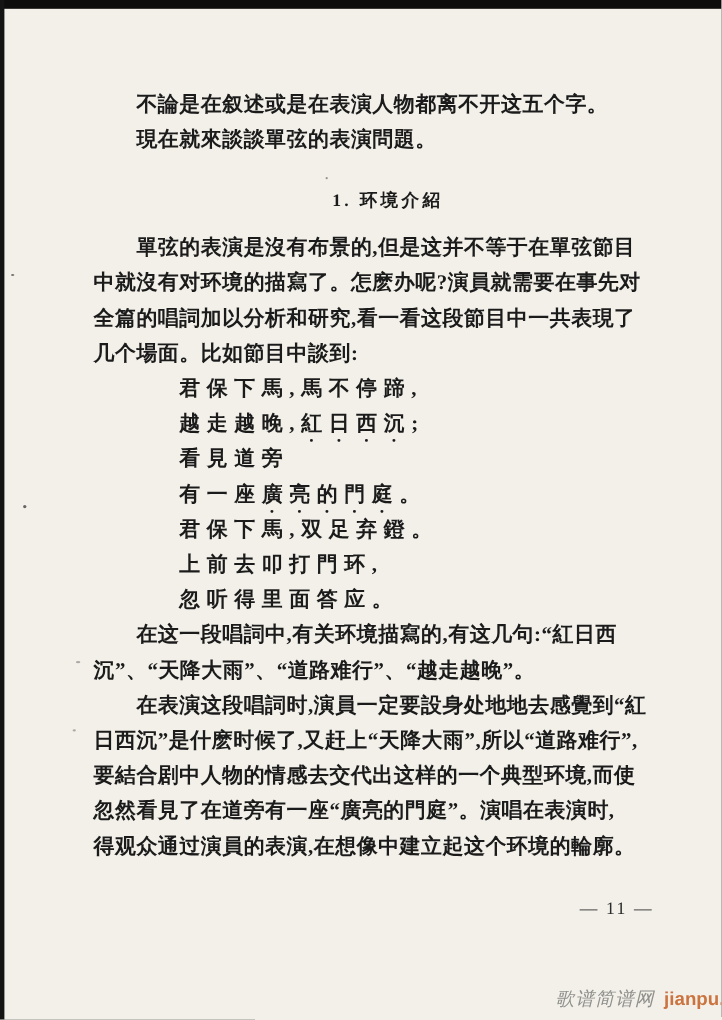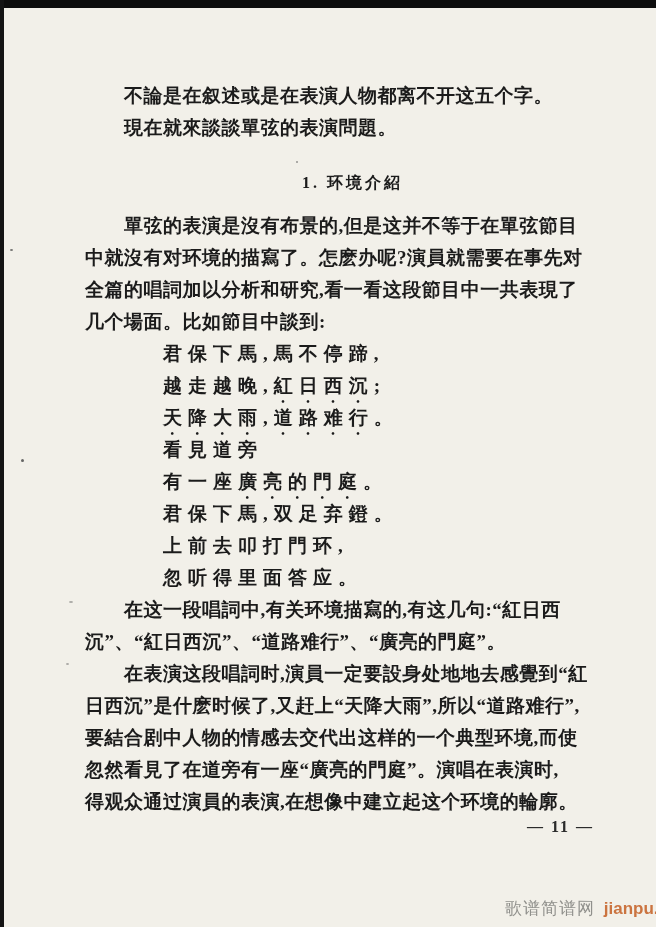--- a/index.html
+++ b/index.html
@@ -34,29 +34,29 @@
   }
   .emph{
     -webkit-text-emphasis-style:filled dot;
     -webkit-text-emphasis-color:#1b1b1b;
     -webkit-text-emphasis-position:under;
     text-emphasis:filled dot #1b1b1b;
     text-emphasis-position:under right;
   }
   .page-number{
     position:absolute;top:818px;left:527px;
-    font-size:16px;font-weight:700;letter-spacing:2px;color:#2b2b2b;
+    font-size:16px;font-weight:400;letter-spacing:2px;color:#2b2b2b;
     white-space:nowrap;
   }
   .watermark{
     position:absolute;top:897px;left:505px;
     font-size:17px;white-space:nowrap;
     font-family:"Liberation Sans","DejaVu Sans",sans-serif;
   }
-  .watermark .wm-name{color:#90908c;font-weight:400;letter-spacing:1px;}
+  .watermark .wm-name{color:#90908c;font-weight:400;letter-spacing:1px;font-style:italic;}
   .watermark .wm-url{color:#cb7440;font-weight:700;margin-left:4px;}
   .speck{position:absolute;background:#555;border-radius:50%;}
   .speck.s1{left:10px;top:249px;width:3px;height:2px;opacity:.8;}
   .speck.s2{left:21px;top:459px;width:3px;height:3px;opacity:.9;}
   .speck.s3{left:69px;top:601px;width:4px;height:2px;opacity:.45;}
   .speck.s4{left:66px;top:663px;width:3px;height:2px;opacity:.45;}
   .speck.s5{left:296px;top:161px;width:2px;height:2px;opacity:.6;}
 </style>
 </head>
 <body>
@@ -74,28 +74,27 @@
   <div class="text-block" id="text-block">
       <div class="line indent"><span>不論是在叙述或是在表演人物都离不开这五个字。</span></div>
       <div class="line indent"><span>現在就來談談單弦的表演問題。</span></div>
       <div class="line heading"><span>1. 环境介紹</span></div>
       <div class="line indent"><span>單弦的表演是沒有布景的,但是这并不等于在單弦節目</span></div>
       <div class="line flush"><span>中就沒有对环境的描寫了。怎麽办呢?演員就需要在事先对</span></div>
       <div class="line flush"><span>全篇的唱詞加以分析和研究,看一看这段節目中一共表現了</span></div>
       <div class="line flush"><span>几个場面。比如節目中談到:</span></div>
       <div class="line verse"><span>君保下馬,馬不停蹄,</span></div>
       <div class="line verse"><span>越走越晚,</span><span class="emph">紅日西沉</span><span>;</span></div>
-      <div class="line verse"><span class="emph">天降大雨</span><span>,</span><span class="emph">道路难行</span><span>。</span></div>
       <div class="line verse"><span>看見道旁</span></div>
       <div class="line verse"><span>有一座</span><span class="emph">廣亮的門庭</span><span>。</span></div>
       <div class="line verse"><span>君保下馬,双足弃鐙。</span></div>
       <div class="line verse"><span>上前去叩打門环,</span></div>
       <div class="line verse"><span>忽听得里面答应。</span></div>
       <div class="line indent"><span>在这一段唱詞中,有关环境描寫的,有这几句:“紅日西</span></div>
-      <div class="line flush"><span>沉”、“紅日西沉”、“道路难行”、“廣亮的門庭”。</span></div>
+      <div class="line flush"><span>沉”、“天降大雨”、“道路难行”、“越走越晚”。</span></div>
       <div class="line indent"><span>在表演这段唱詞时,演員一定要設身处地地去感覺到“紅</span></div>
       <div class="line flush"><span>日西沉”是什麽时候了,又赶上“天降大雨”,所以“道路难行”,</span></div>
       <div class="line flush"><span>要結合剧中人物的情感去交代出这样的一个典型环境,而使</span></div>
       <div class="line flush"><span>忽然看見了在道旁有一座“廣亮的門庭”。演唱在表演时,</span></div>
       <div class="line flush"><span>得观众通过演員的表演,在想像中建立起这个环境的輪廓。</span></div>
     </div>
 
   <div class="page-number">— 11 —</div>
 
   <div class="watermark">

